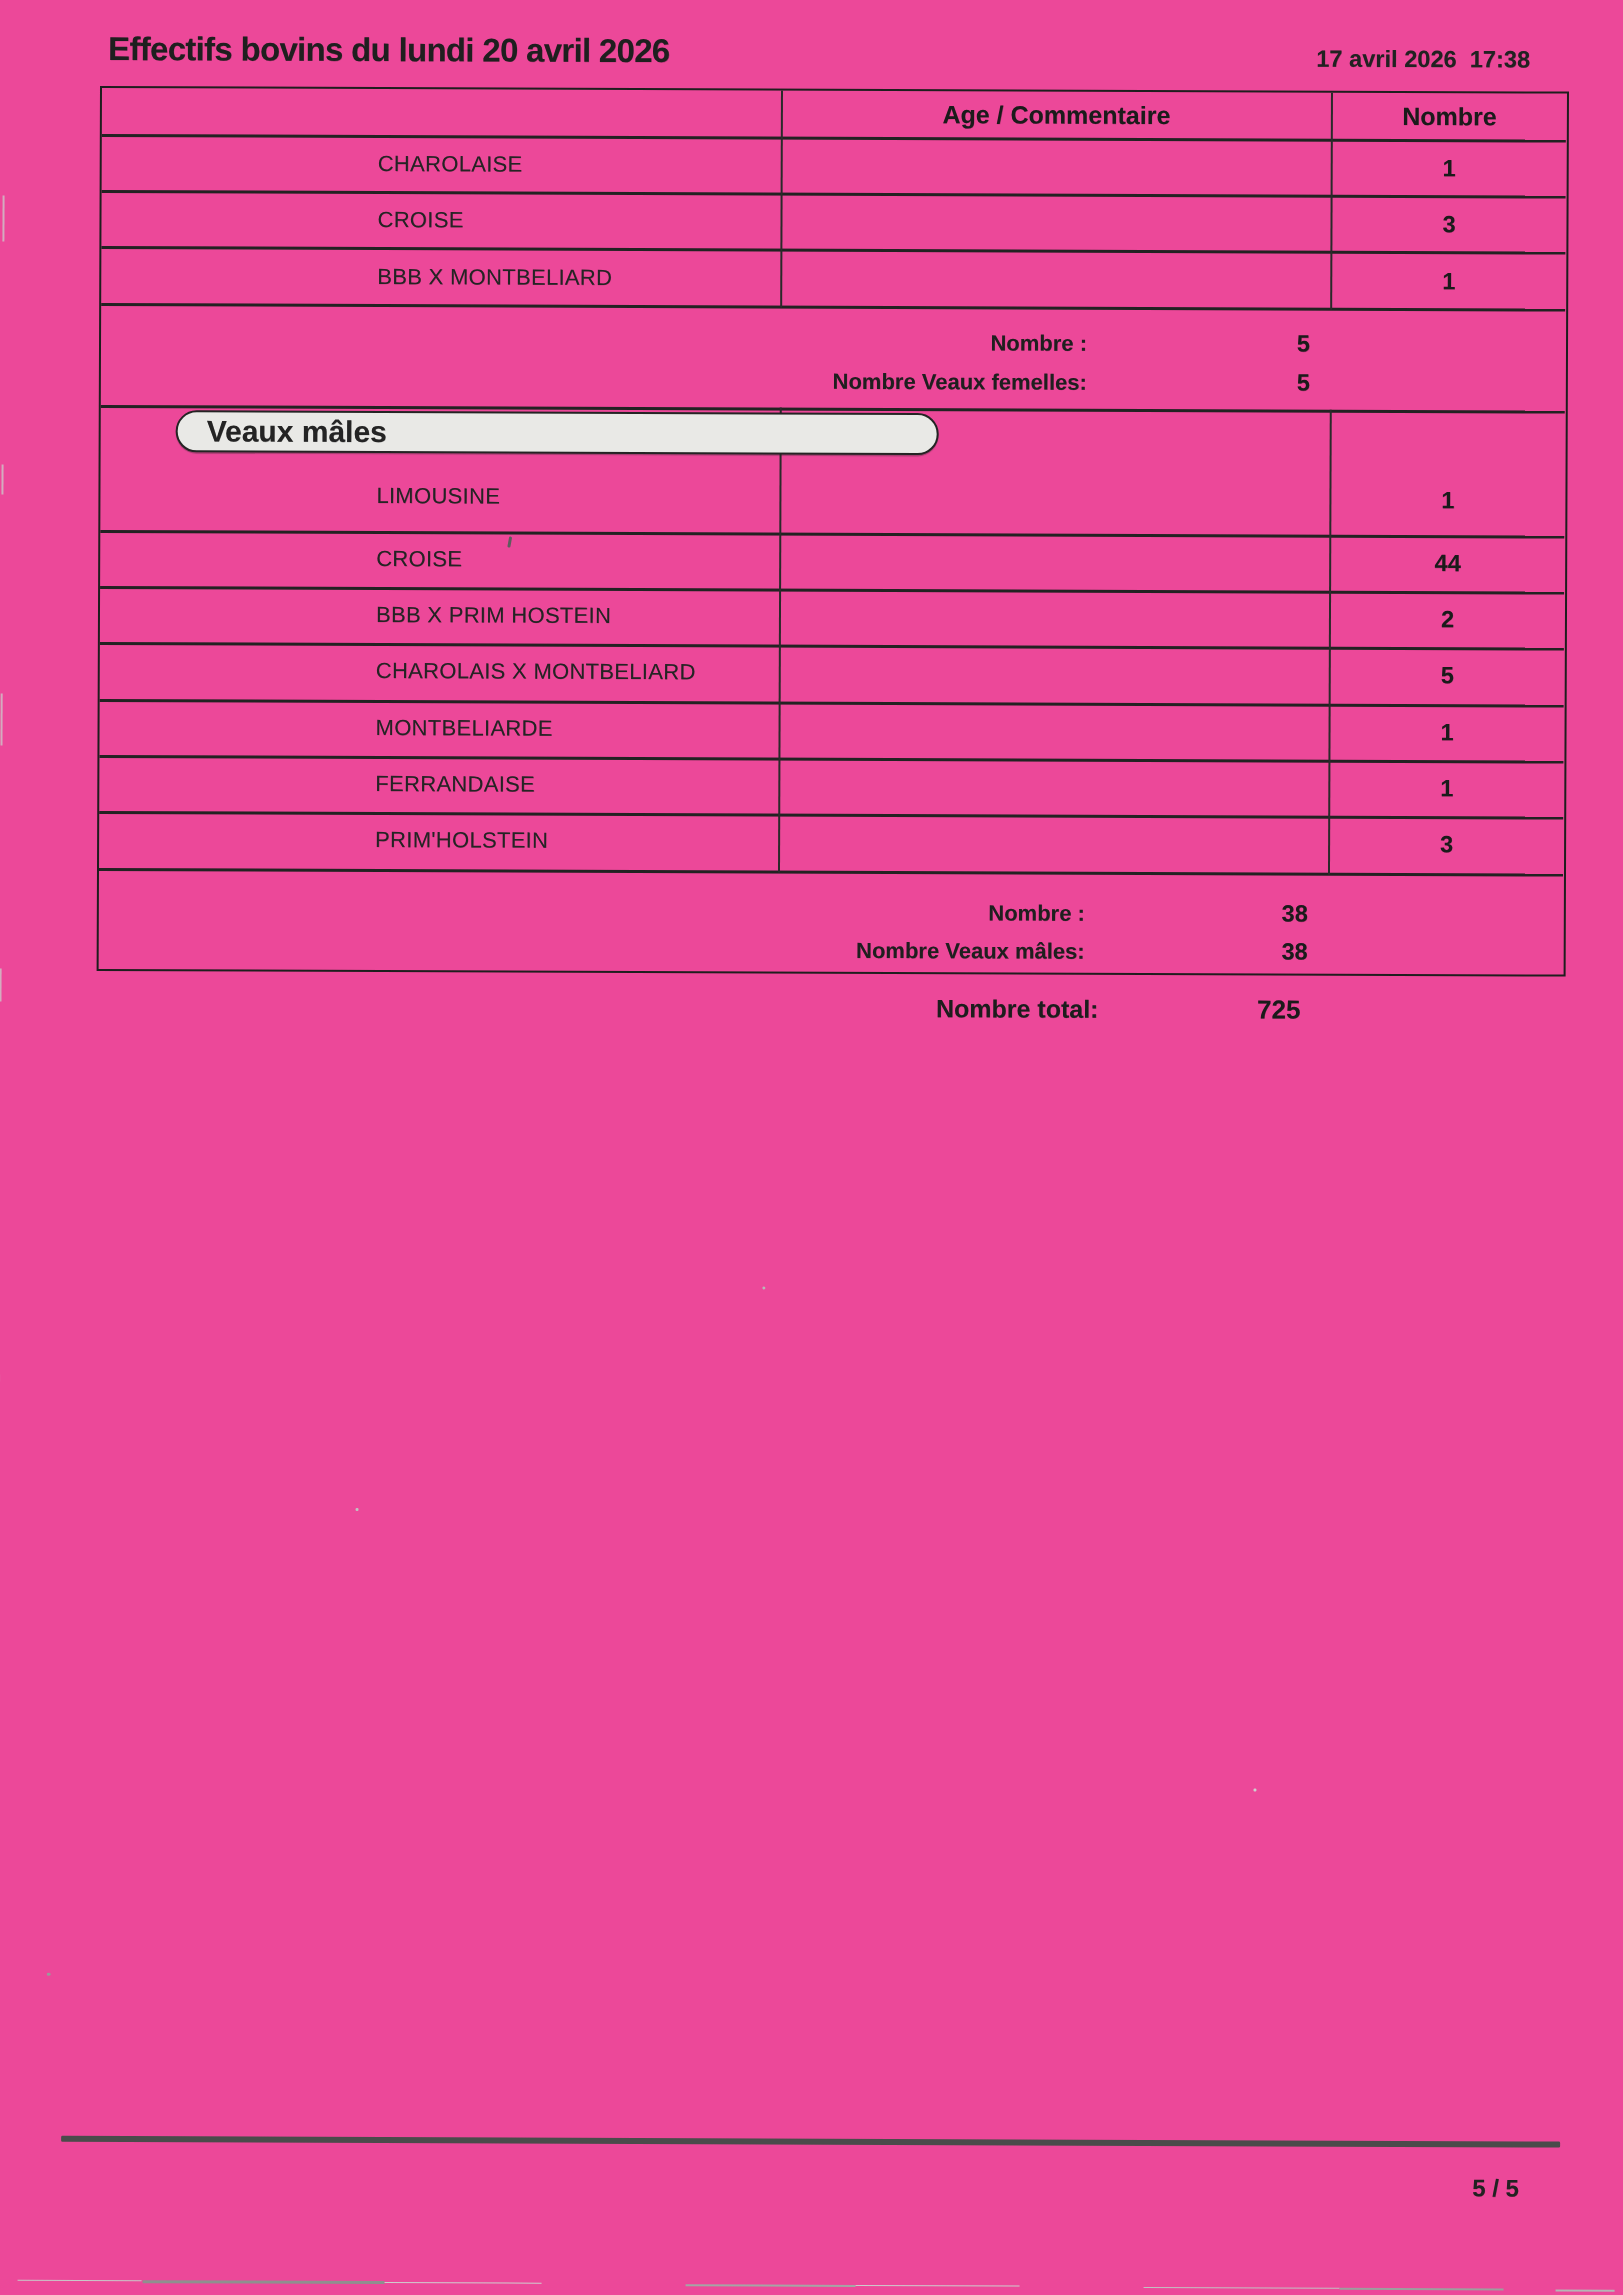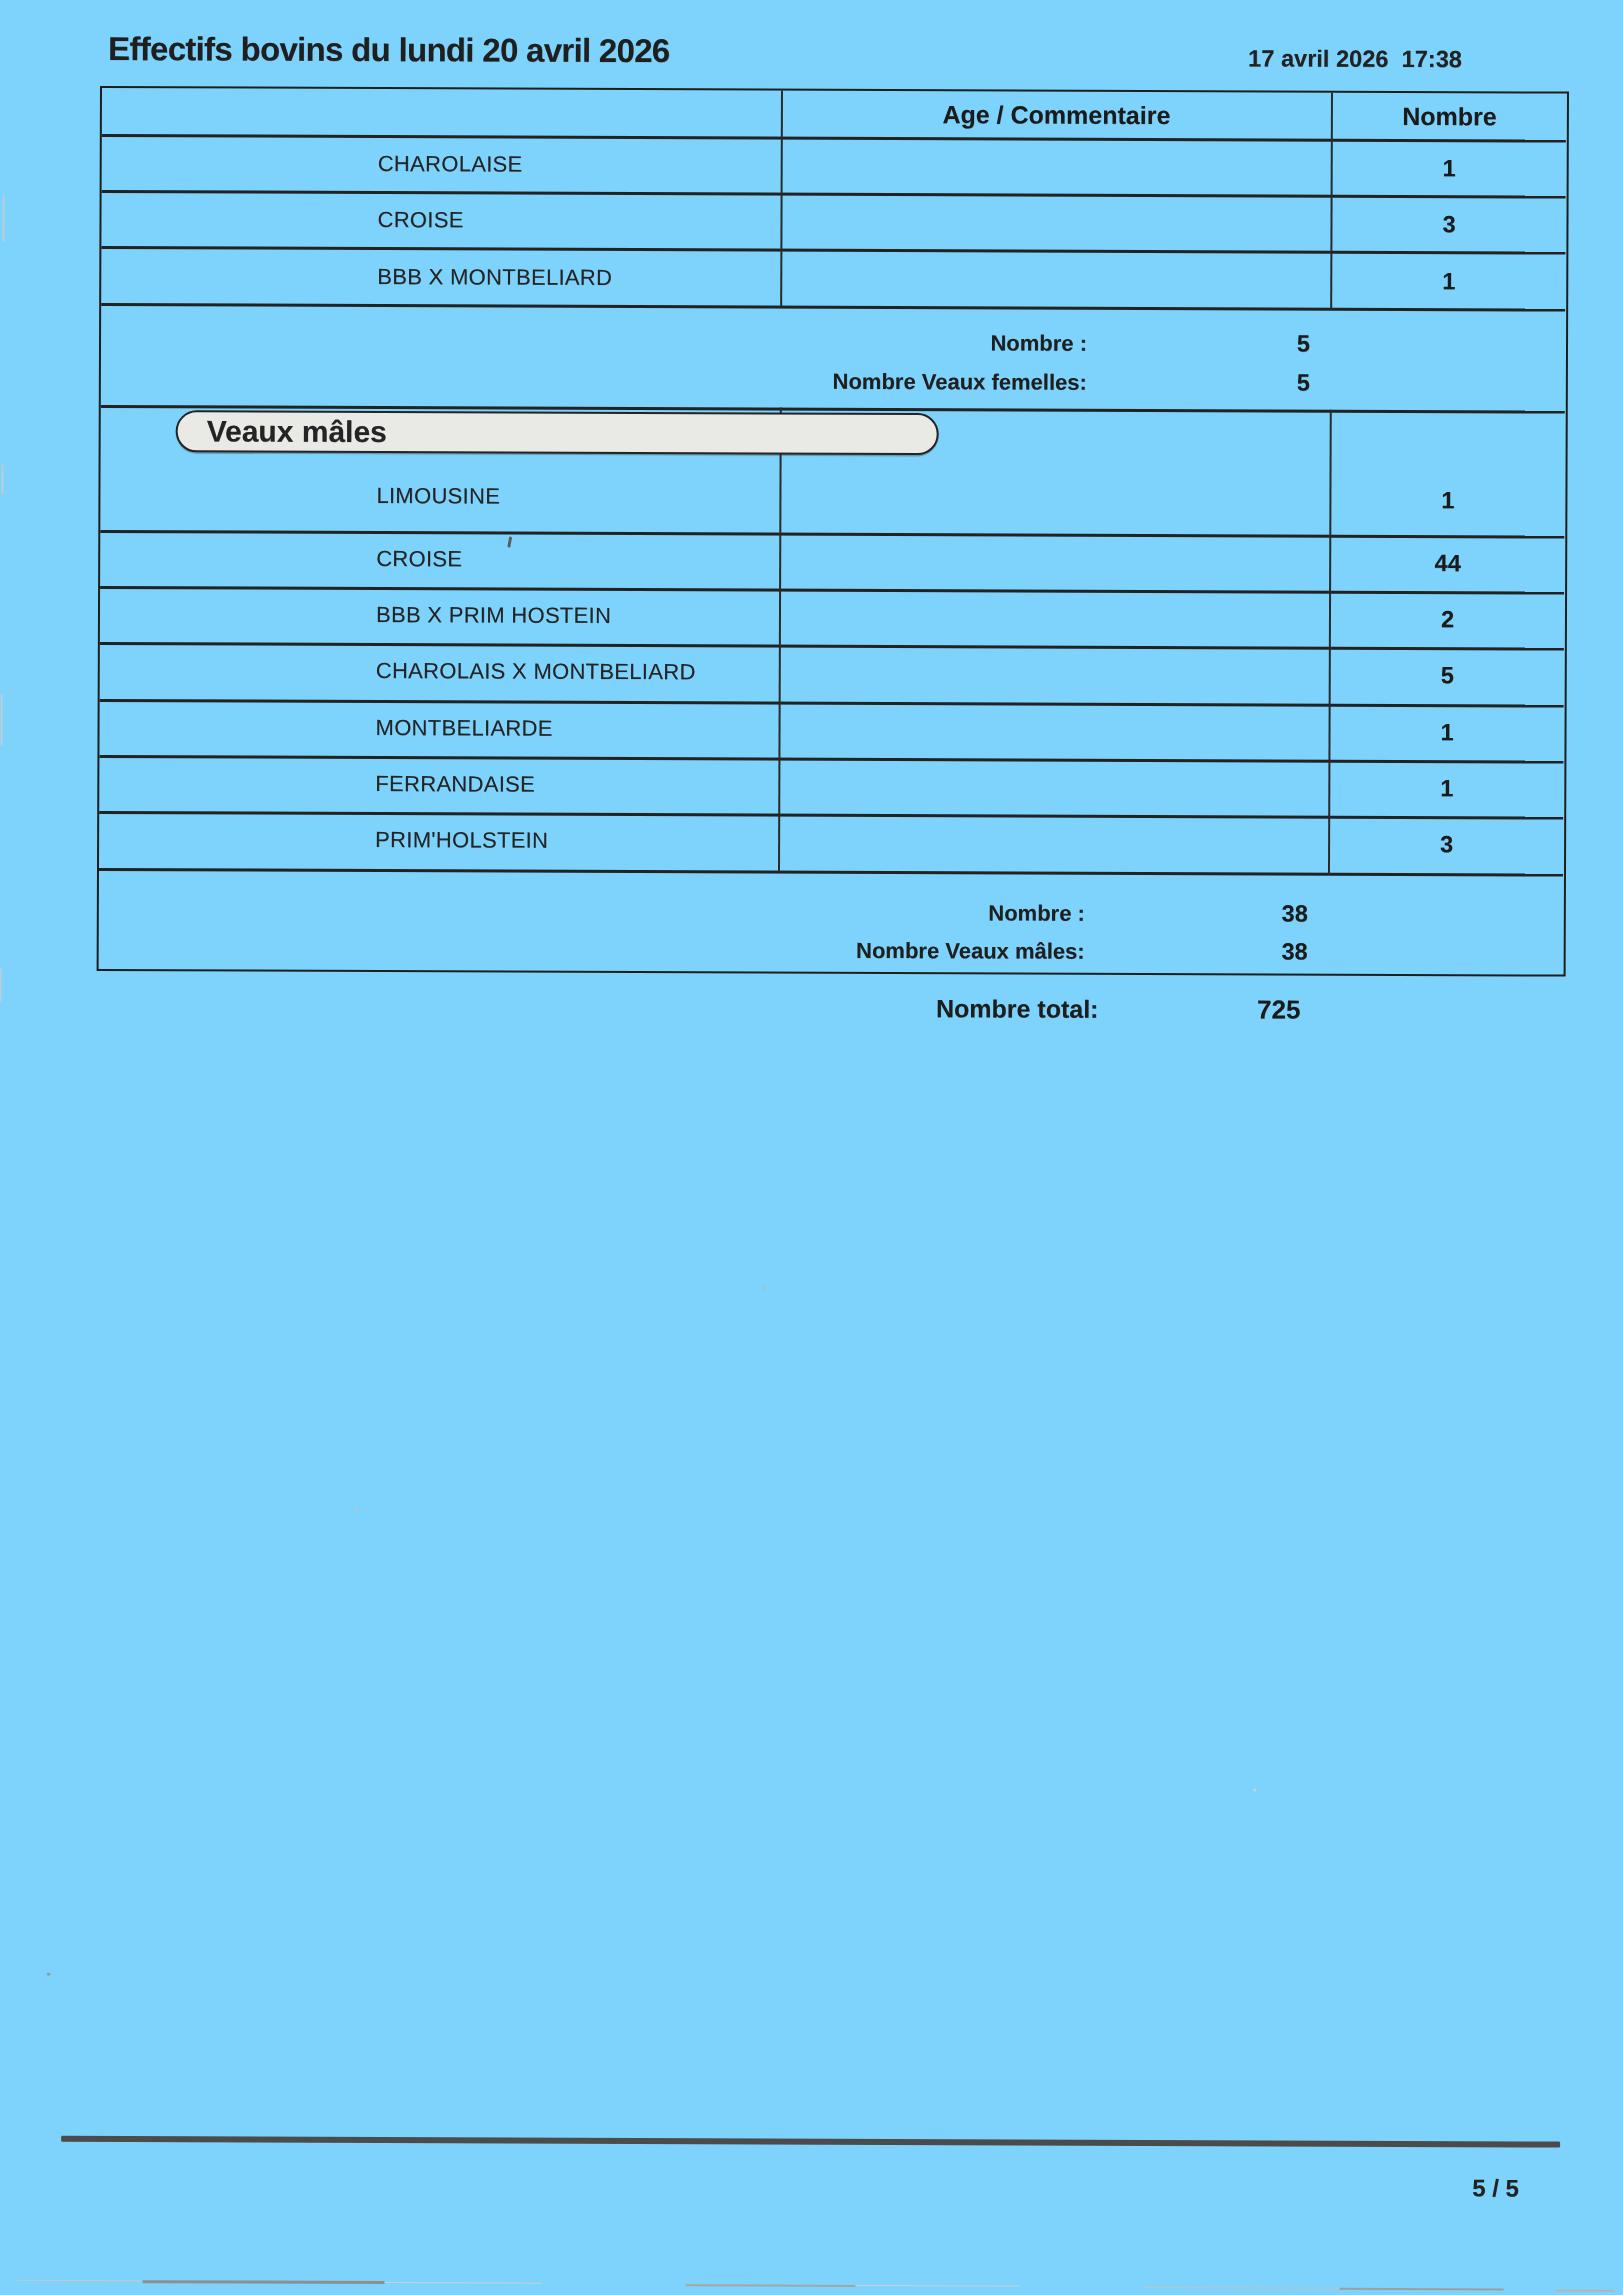--- a/index.html
+++ b/index.html
@@ -1,25 +1,25 @@
 <!DOCTYPE html>
 <html style="font-size:10.5px"><head>
 <meta charset="utf-8">
 <style>
   html,body{margin:0;padding:0;background:#ffffff;}
-  .page{position:relative;width:1623px;height:2295px;background:#7dd3fc;overflow:hidden;
+  .page{position:relative;width:1623px;height:2295px;background:#ec4899;overflow:hidden;
         font-family:"Liberation Sans", sans-serif;color:#1c1c1c;}
   .scan{position:absolute;left:0;top:0;width:1623px;height:2295px;
         transform:rotate(0.22deg);transform-origin:105px 88px;}
   .t{text-shadow:0.3px 0.3px 0.5px rgba(25,25,25,0.35);}
 
   .doc-title{position:absolute;left:108px;top:30px;font-size:33px;font-weight:bold;
              letter-spacing:-0.7px;color:#1f1f1f;white-space:nowrap;}
-  .doc-date{position:absolute;left:1248px;top:41px;width:242px;font-size:23.6px;font-weight:bold;
-            color:#222;white-space:pre;text-align:left;}
+  .doc-date{position:absolute;left:1288px;top:41px;width:242px;font-size:23.6px;font-weight:bold;
+            color:#222;white-space:pre;text-align:right;}
 
   
   .tbl{position:absolute;left:100px;top:86px;width:1469px;height:885px;
        border:2.6px solid #1e1e1e;box-sizing:border-box;}
   .hline{position:absolute;left:0;width:1464px;height:2.6px;background:#222;}
   .vline{position:absolute;width:2px;background:#2a2a2a;}
   .cell{position:absolute;display:flex;align-items:center;white-space:nowrap;}
   .head{font-weight:bold;font-size:25px;justify-content:center;color:#1b1b1b;}
   .breed{left:276px;width:419px;height:56px;font-size:22px;letter-spacing:0.3px;color:#242424;}
   .count{left:1231px;width:233px;height:56px;font-size:23.6px;font-weight:bold;justify-content:center;color:#1b1b1b;}

